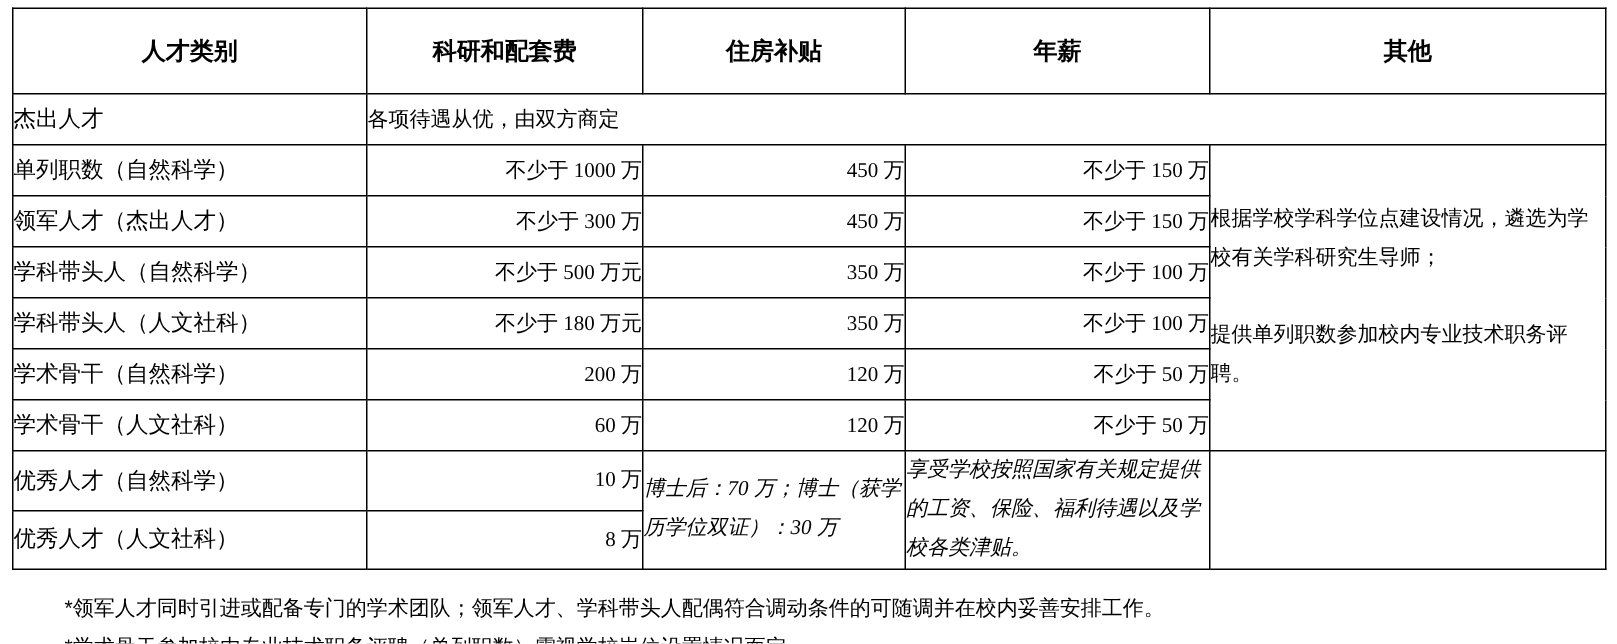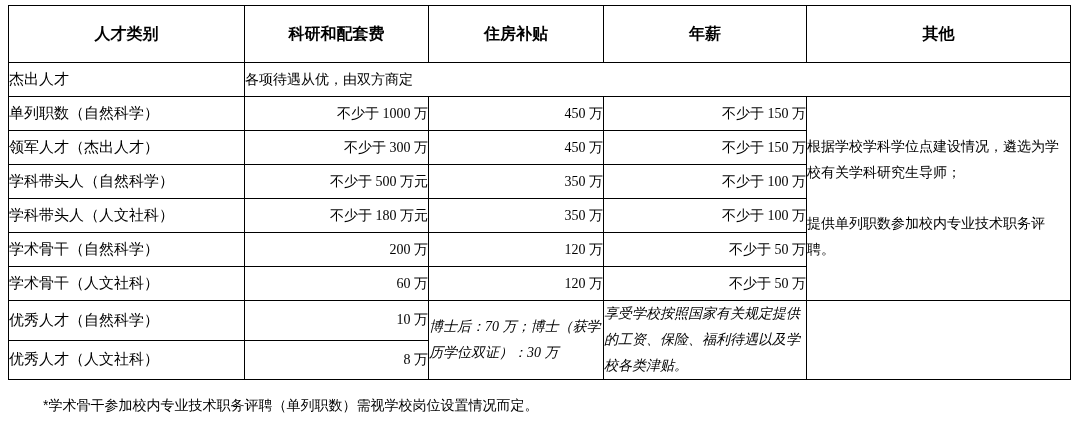--- a/index.html
+++ b/index.html
@@ -159,16 +159,17 @@
     </tr>
 
     <tr class="data-row">
       <td class="cat">优秀人才（人文社科）</td>
       <td class="num">8 万</td>
     </tr>
   </tbody>
     </table>
 
   <div class="notes">
+    <div>*领军人才同时引进或配备专门的学术团队；领军人才、学科带头人配偶符合调动条件的可随调并在校内妥善安排工作。</div>
     <div>*学术骨干参加校内专业技术职务评聘（单列职数）需视学校岗位设置情况而定。</div>
   </div>
 
 </div>
 
 </body></html>

